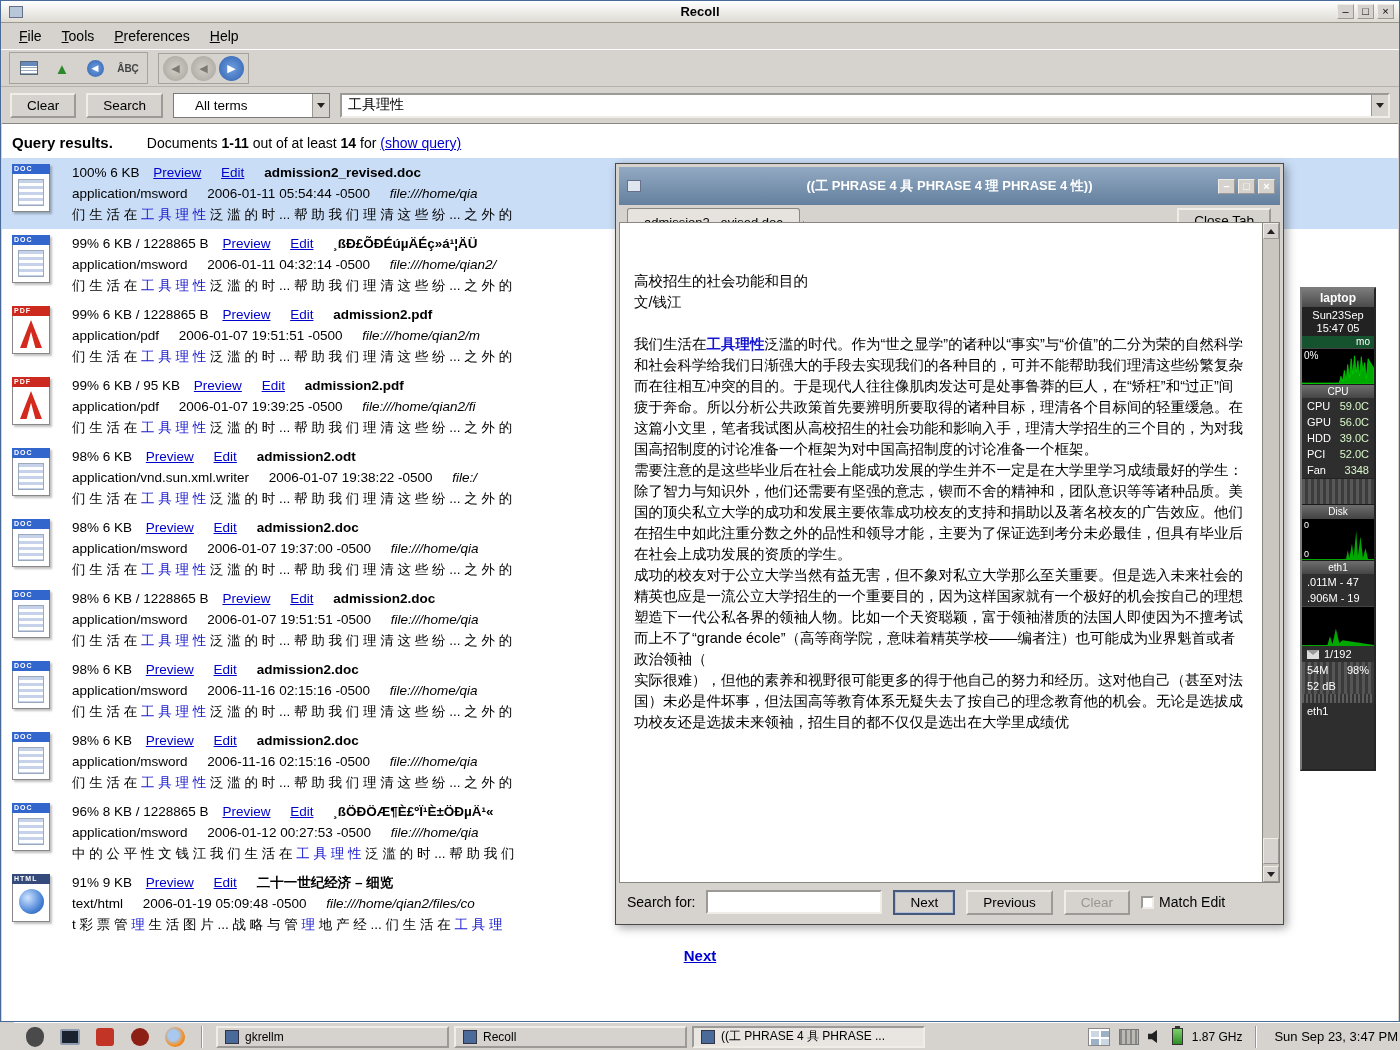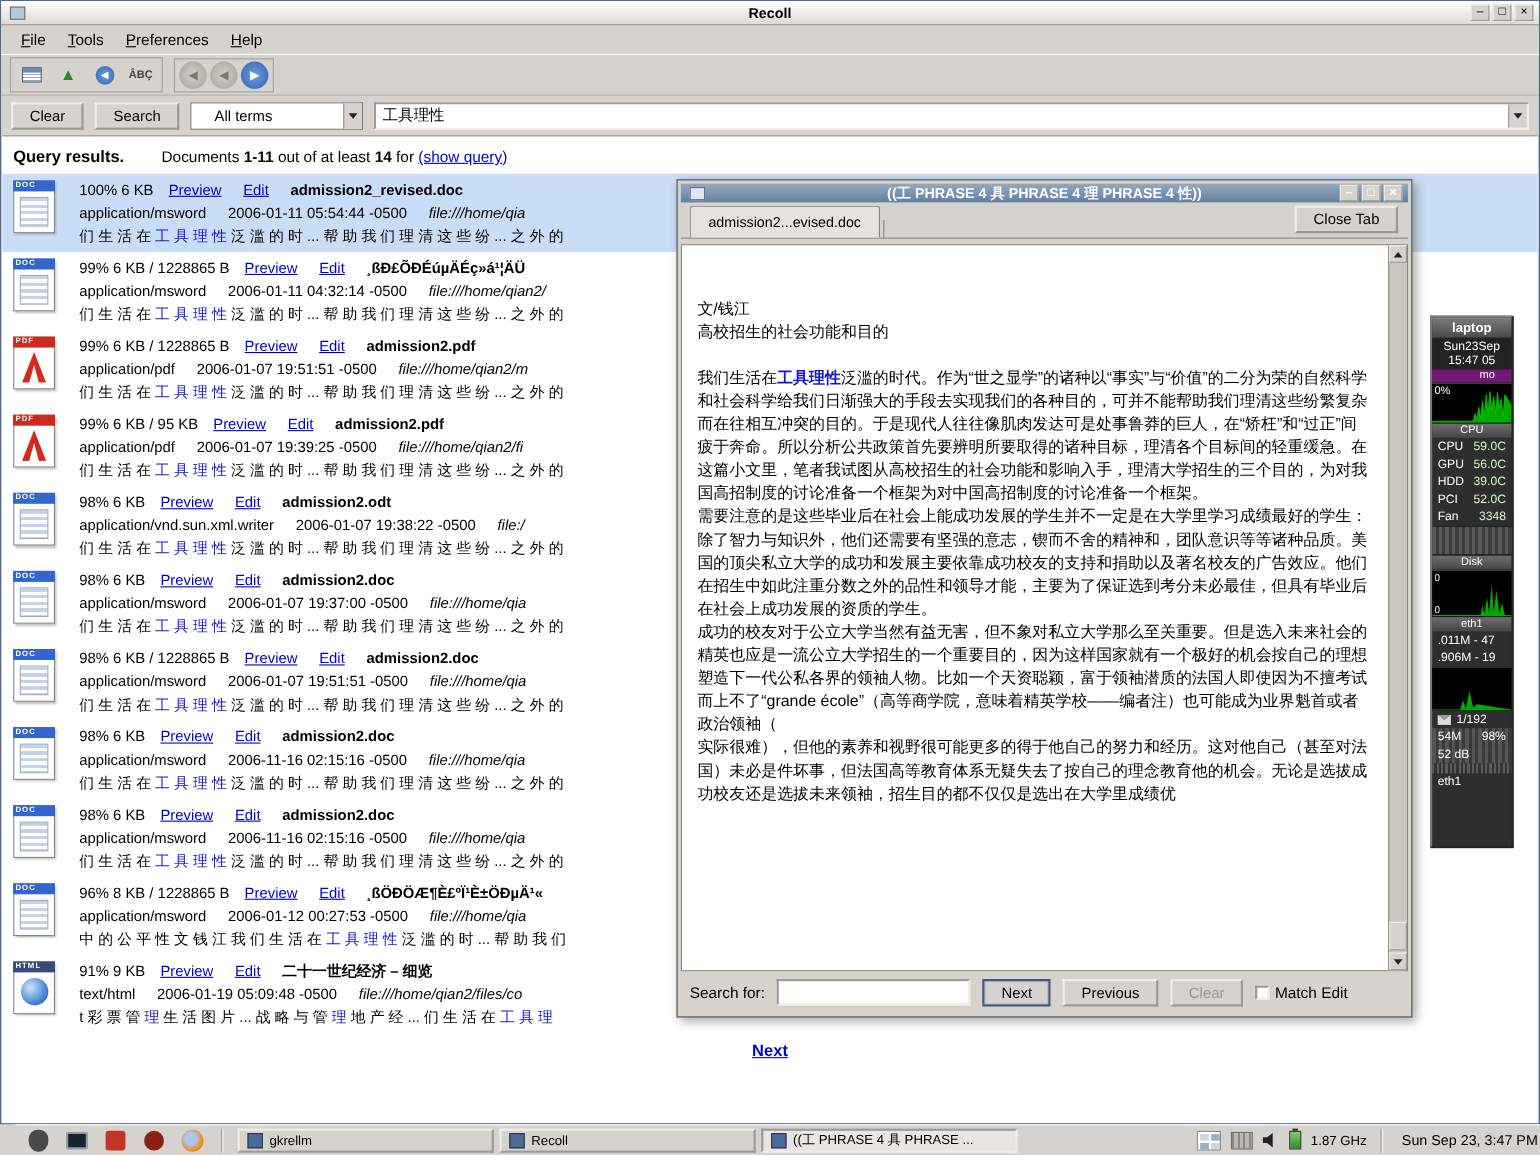--- a/index.html
+++ b/index.html
@@ -68,21 +68,21 @@
 .f-file { font-weight:bold; }
 .f-mime { margin-right:16px; }
 .f-date { margin-right:16px; }
 .f-url { font-style:italic; }
 .hl { color:#1515d0; }
 .next-center { text-align:center; margin-top:8px; }
 .next-center a { color:#0000cd; font-weight:bold; font-size:15px; text-decoration:underline; }
 
 
 .preview { position:absolute; left:615px; top:163px; width:669px; height:762px; background:#d6d3ce; border:1px solid #4a4a4a; box-shadow:3px 3px 9px rgba(0,0,0,0.35); padding:3px; }
-.ptitle { height:17px; background:linear-gradient(#93a9c2,#63809e); display:flex; align-items:center; color:#fff; font-weight:bold; font-size:13px; position:relative; }
+.ptitle { height:38px; background:linear-gradient(#93a9c2,#63809e); display:flex; align-items:center; color:#fff; font-weight:bold; font-size:13px; position:relative; }
 .ptitle .tw { position:absolute; left:0; right:0; text-align:center; }
 .ptitle .tb-appicon { background:#dfe6ee; }
 .ptabs { height:33px; display:flex; align-items:flex-end; padding:4px 8px 0; position:relative; border-bottom:1px solid #8a8781; }
 .tab { background:#e6e3de; border:1px solid #8a8781; border-bottom:none; border-radius:3px 3px 0 0; padding:6px 16px 7px; font-size:13px; }
 .tabstub { width:7px; height:16px; border-left:1px solid #8a8781; margin-left:3px; margin-bottom:0; }
 .closetab { position:absolute; right:9px; top:3px; }
 .ptext { position:absolute; left:3px; right:3px; top:58px; bottom:41px; background:#fff; border:1px solid #8a8781; display:flex; }
 .pcontent { flex:1; padding:48px 16px 8px 14px; font-size:14.5px; line-height:21px; overflow:hidden; }
 .pcontent p { margin:0; }
 .pcontent p.sp { margin-top:21px; }
@@ -95,21 +95,21 @@
 .psearch { position:absolute; left:3px; right:3px; bottom:3px; height:38px; display:flex; align-items:center; gap:11px; padding:0 8px; font-size:14px; }
 .psearch input[type=text] { width:176px; height:24px; border:2px inset #f0ede7; background:#fff; font-family:"Liberation Sans",sans-serif; font-size:14px; padding:0 5px; }
 .btn.focusd { border:2px solid #46597c; box-shadow:inset 0 0 0 1px #aebfd6; }
 .btn.dis { color:#9a978f; }
 .cbx { width:13px; height:13px; background:#fff; border:2px inset #f0ede7; display:inline-block; vertical-align:-2px; margin-right:5px; }
 
 
 .gk { position:absolute; left:1300px; top:287px; width:76px; height:484px; background:#2e2e2e; border:2px outset #7a7a7a; color:#fff; font-size:11px; display:flex; flex-direction:column; }
 .gk-host { text-align:center; background:linear-gradient(#7a7a7a,#4a4a4a); font-weight:bold; padding:2px 0; font-size:12px; }
 .gk-clock { text-align:center; padding:2px 0 1px; background:#222; line-height:13px; }
-.gk-mo { text-align:right; padding:0 15px 1px; font-size:10px; background:#701a75; }
+.gk-mo { text-align:right; padding:0 4px 1px; font-size:10px; background:#14532d; }
 .gk-chart { position:relative; height:36px; background:#000; border-top:1px solid #444; flex:none; }
 .gk-chart svg { position:absolute; inset:0; width:100%; height:100%; }
 .gk-pct { position:absolute; left:2px; top:1px; font-size:10px; z-index:1; }
 .gk-sec { text-align:center; background:linear-gradient(#6e6e6e,#454545); font-size:10px; padding:1px 0; border-top:1px solid #1a1a1a; }
 .gk-sens, .gk-line { display:flex; justify-content:space-between; padding:1px 5px; line-height:14px; }
 .gk-val { color:#d8f8c8; }
 .gk-krell { height:9px; background:repeating-linear-gradient(90deg,#5c5c5c 0 2px,#343434 2px 4px); }
 .gk-panel { height:26px; background:repeating-linear-gradient(90deg,#585858 0 3px,#3c3c3c 3px 6px); border-top:1px solid #222; }
 .gk-mailrow { display:flex; align-items:center; gap:5px; padding:2px 5px; }
 .env { width:12px; height:9px; background:#ddd; position:relative; flex:none; }
@@ -468,22 +468,22 @@
       <span class="wbtn">×</span>
     </span>
   </div>
   <div class="ptabs">
     <span class="tab">admission2...evised.doc</span>
     <span class="tabstub"></span>
     <button class="btn closetab">Close Tab</button>
   </div>
   <div class="ptext">
     <div class="pcontent">
+        <p><span>高校招生的社会功能和目的</span></p>
         <p><span>文/钱江</span></p>
-        <p><span>高校招生的社会功能和目的</span></p>
         <p class="sp"><span>我们生活在</span><span class="hl">工具理性</span><span>泛滥的时代。作为“世之显学”的诸种以“事实”与“价值”的二分为荣的自然科学和社会科学给我们日渐强大的手段去实现我们的各种目的，可并不能帮助我们理清这些纷繁复杂而在往相互冲突的目的。于是现代人往往像肌肉发达可是处事鲁莽的巨人，在“矫枉”和“过正”间疲于奔命。所以分析公共政策首先要辨明所要取得的诸种目标，理清各个目标间的轻重缓急。在这篇小文里，笔者我试图从高校招生的社会功能和影响入手，理清大学招生的三个目的，为对我国高招制度的讨论准备一个框架为对中国高招制度的讨论准备一个框架。</span></p>
         <p><span>需要注意的是这些毕业后在社会上能成功发展的学生并不一定是在大学里学习成绩最好的学生：除了智力与知识外，他们还需要有坚强的意志，锲而不舍的精神和，团队意识等等诸种品质。美国的顶尖私立大学的成功和发展主要依靠成功校友的支持和捐助以及著名校友的广告效应。他们在招生中如此注重分数之外的品性和领导才能，主要为了保证选到考分未必最佳，但具有毕业后在社会上成功发展的资质的学生。</span></p>
         <p><span>成功的校友对于公立大学当然有益无害，但不象对私立大学那么至关重要。但是选入未来社会的精英也应是一流公立大学招生的一个重要目的，因为这样国家就有一个极好的机会按自己的理想塑造下一代公私各界的领袖人物。比如一个天资聪颖，富于领袖潜质的法国人即使因为不擅考试而上不了“grande école”（高等商学院，意味着精英学校——编者注）也可能成为业界魁首或者政治领袖（</span></p>
         <p><span>实际很难），但他的素养和视野很可能更多的得于他自己的努力和经历。这对他自己（甚至对法国）未必是件坏事，但法国高等教育体系无疑失去了按自己的理念教育他的机会。无论是选拔成功校友还是选拔未来领袖，招生目的都不仅仅是选出在大学里成绩优</span></p>
       </div>
     <div class="pscroll">
       <span class="sbtn up">
           <span class="tri-u"></span>
         </span>
       <span class="sthumb"></span>

